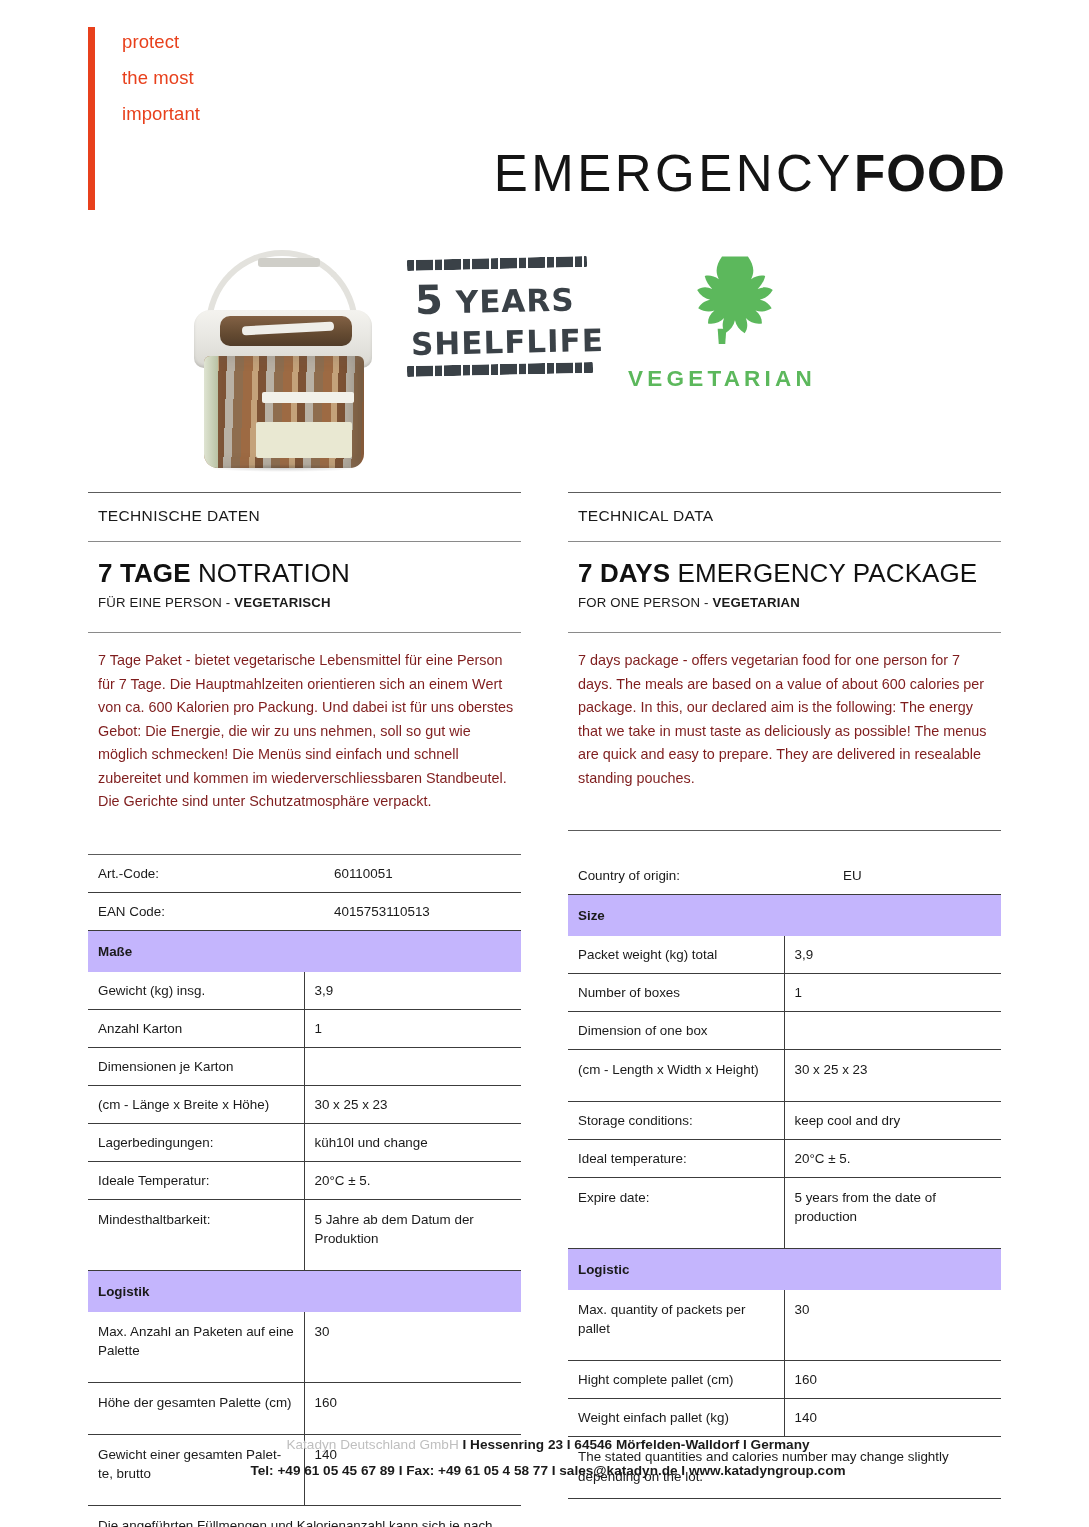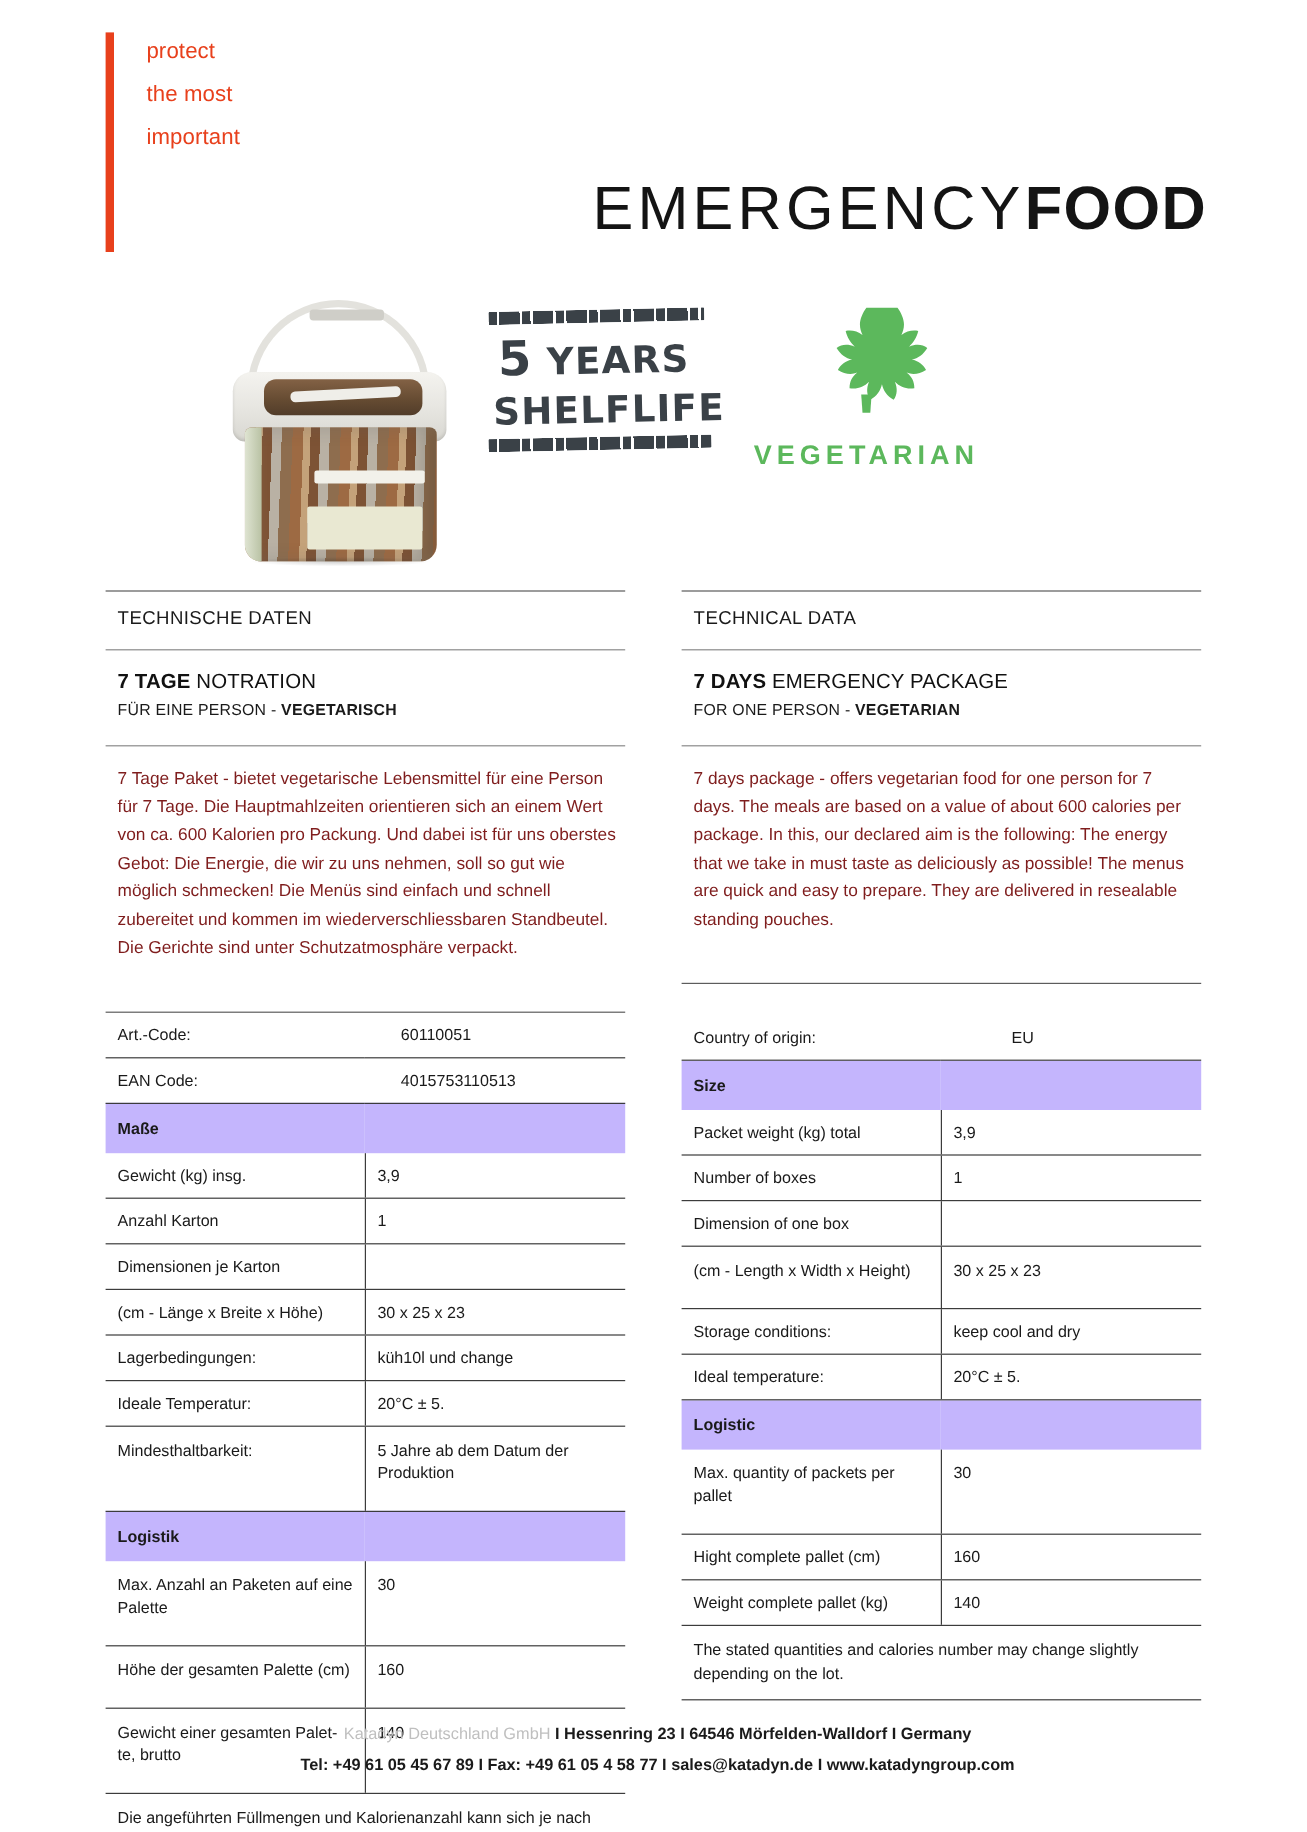--- a/index.html
+++ b/index.html
@@ -149,21 +149,21 @@
   .hr-thick { border-top: 1.6px solid #5c5c5c; }
   .hr-thin { border-top: 1px solid #8a8a8a; }
 
   .kicker {
     font-size: 15.5px;
     letter-spacing: .35px;
     color: #1a1a1a;
     padding: 14px 0 16px 10px;
   }
   .section-title {
-    font-size: 17px;
+    font-size: 26px;
     letter-spacing: .1px;
     color: #111;
     padding: 16px 0 6px 10px;
     white-space: nowrap;
   }
   .section-title .b { font-weight: 700; }
   .subtitle {
     font-size: 13.2px;
     letter-spacing: .2px;
     padding: 0 0 22px 10px;
@@ -399,34 +399,38 @@
             <td class="v">30 x 25 x 23</td>
           </tr>
           <tr class="">
             <td class="k">Storage conditions:</td>
             <td class="v">keep cool and dry</td>
           </tr>
           <tr class="">
             <td class="k">Ideal temperature:</td>
             <td class="v">20°C ± 5.</td>
           </tr>
+          <tr class="tall">
+            <td class="k">Expire date:</td>
+            <td class="v">5 years from the date of production</td>
+          </tr>
           <tr class="group">
             <td class="k">Logistic</td>
             <td class="v"></td>
           </tr>
           <tr class="tall">
             <td class="k">Max. quantity of packets per pallet</td>
             <td class="v">30</td>
           </tr>
           <tr class="">
             <td class="k">Hight complete pallet (cm)</td>
             <td class="v">160</td>
           </tr>
           <tr class="last">
-            <td class="k">Weight complete pallet (kg)</td>
+            <td class="k">Weight einfach pallet (kg)</td>
             <td class="v">140</td>
           </tr>
         </tbody>
     </table>
     <div class="note">The stated quantities and calories number may change slightly depending on the lot.</div>
   </div>
 </div>
 
 <div class="footer">
   <div class="footer-line">

